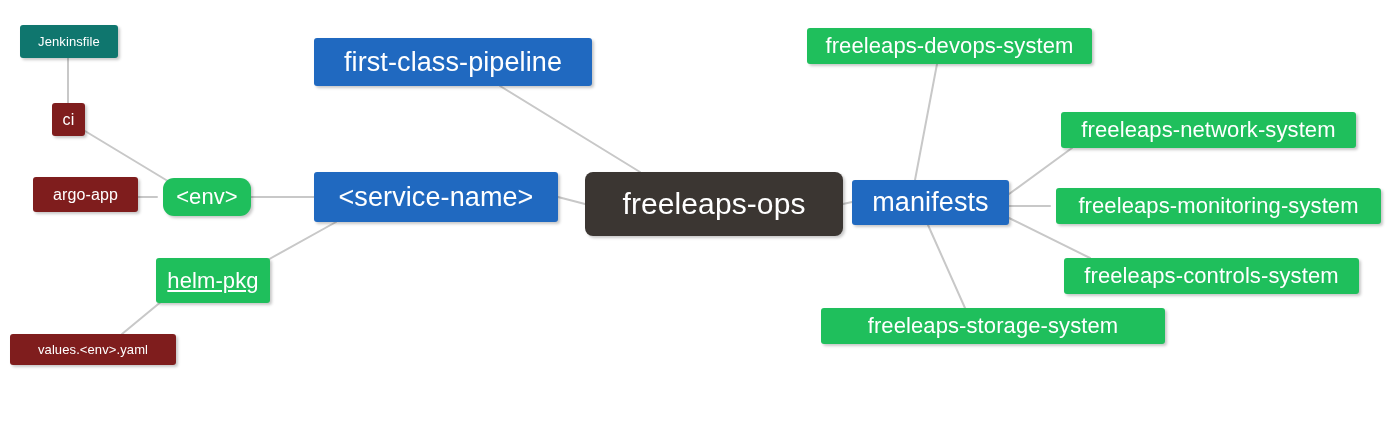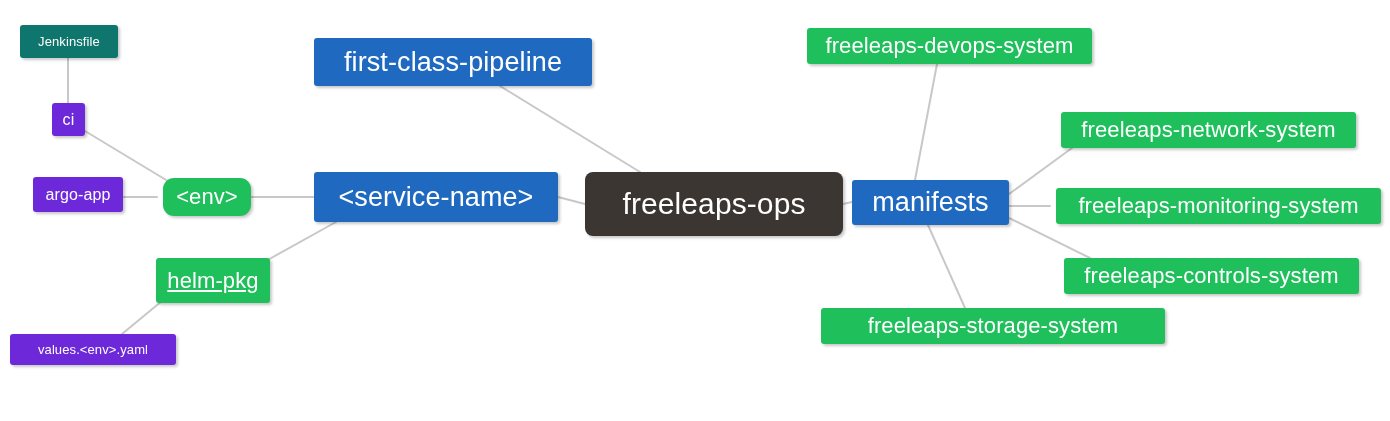--- a/index.html
+++ b/index.html
@@ -43,21 +43,21 @@
     font-weight: 400;
   }
   .node-root {
     background: #3b3632;
     border-radius: 8px;
     font-size: 30px;
   }
   .node-blue   { background: #2069c0; }
   .node-green  { background: #1fbf5c; }
   .node-orange { background: #0f766e; }
-  .node-red    { background: #6d28d9; }
+  .node-red    { background: #7f1d1d; }
 
   .lvl-1 { font-size: 27px; text-align: center; }
   .lvl-2 { font-size: 22px; margin-left: 6px; }
   .lvl-3 { font-size: 16px; }
   .lvl-4 { font-size: 13px; }
 </style>
 </head>
 <body>
 
 <div id="mindmap-canvas">
@@ -92,21 +92,21 @@
       </div>
       <div class="node node-green lvl-2" style="left: 157px; top: 178px; width: 88px; height: 38px; border-radius: 11px;">
         <span>&lt;env&gt;</span>
       </div>
       <div class="node node-green lvl-2" style="left: 150px; top: 258px; width: 114px; height: 45px; text-decoration: underline;">
         <span>helm-pkg</span>
       </div>
       <div class="node node-red lvl-3" style="left: 52px; top: 103px; width: 33px; height: 33px;">
         <span>ci</span>
       </div>
-      <div class="node node-red lvl-3" style="left: 33px; top: 177px; width: 90px; height: 35px;">
+      <div class="node node-red lvl-3" style="left: 33px; top: 177px; width: 105px; height: 35px;">
         <span>argo-app</span>
       </div>
       <div class="node node-orange lvl-4" style="left: 20px; top: 25px; width: 98px; height: 33px;">
         <span>Jenkinsfile</span>
       </div>
       <div class="node node-red lvl-4" style="left: 10px; top: 334px; width: 166px; height: 31px;">
         <span>values.&lt;env&gt;.yaml</span>
       </div>
       <div class="node node-green lvl-2" style="left: 801px; top: 28px; width: 285px; height: 36px;">
         <span>freeleaps-devops-system</span>

